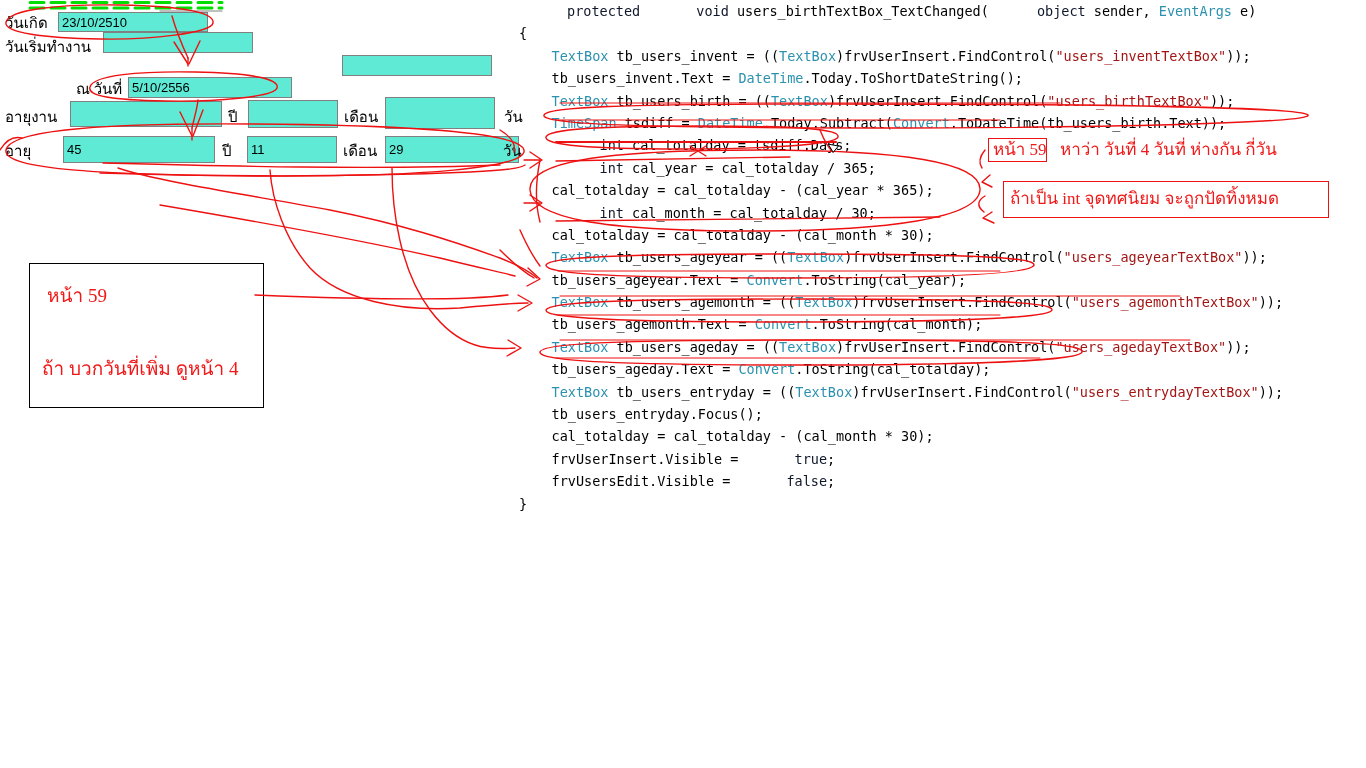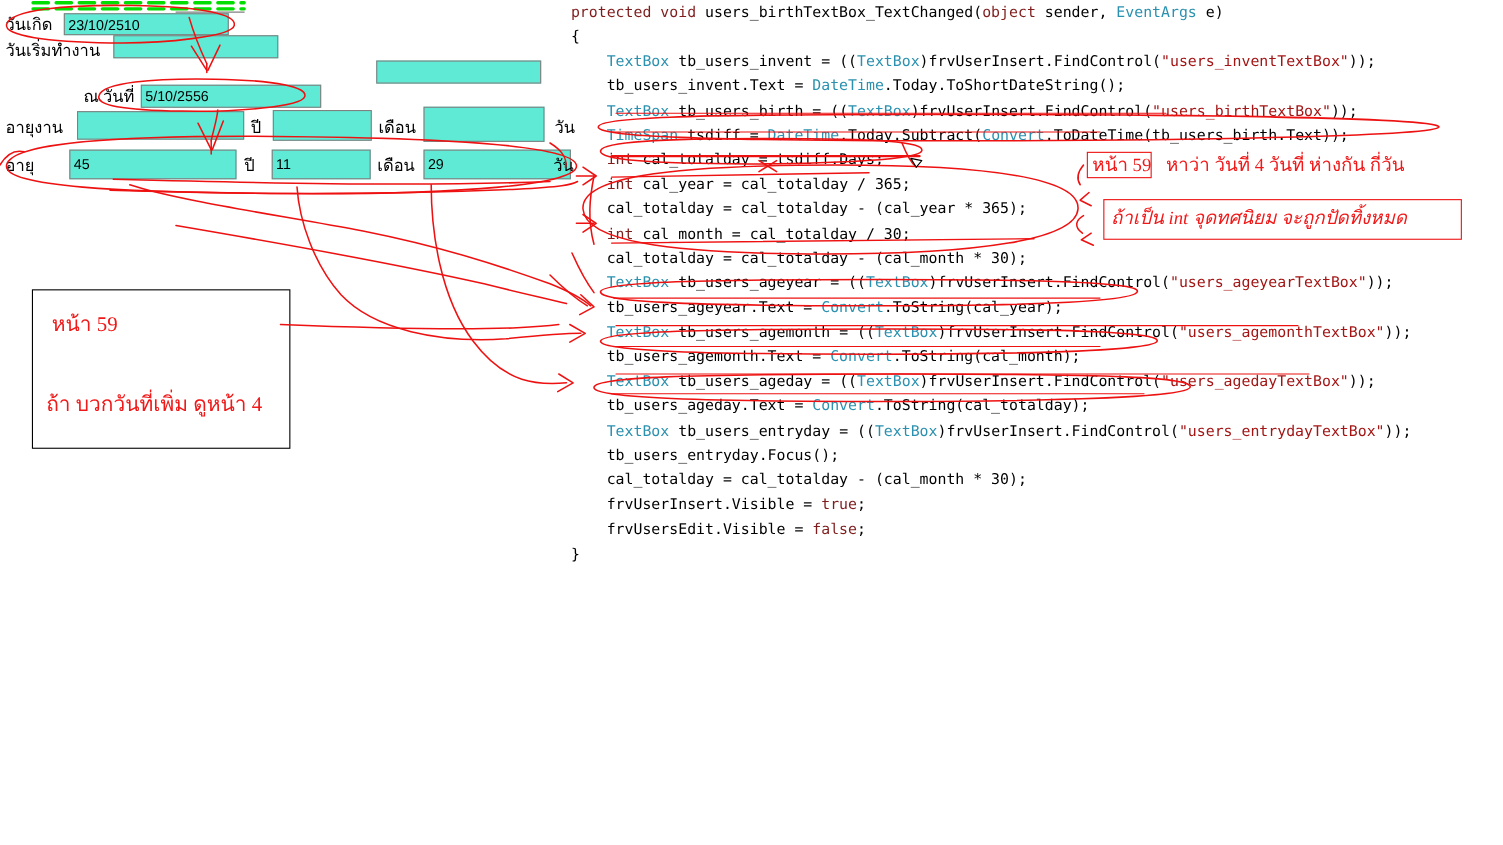--- a/index.html
+++ b/index.html
@@ -59,21 +59,21 @@
   
   #code-panel {
     position:absolute; left:519px; top:0; width:847px; height:500px;
     font-family:"DejaVu Sans Mono", monospace;
     font-size:13.5px;
     line-height:22.4px;
     color:#000000;
     white-space:pre;
   }
   .code-line { height:22.4px; white-space:pre; }
-  .kw   { color:#7f1d1d; }
+  .kw   { color:#0f172a;margin-left:48px; }
   .typ  { color:#2b91af; }
   .str  { color:#a31515; }
   .pl   { color:#000000; }
 
   
   #ink { position:absolute; left:0; top:0; width:1366px; height:768px; pointer-events:none; }
 </style>
 </head>
 <body>
 
@@ -130,21 +130,21 @@
 <div class="note-box" style="left:29px; top:263px; width:235px; height:145px;">
   <div class="thai-red" style="left:17px; top:22px; font-size:19px;">หน้า 59</div>
   <div class="thai-red" style="left:12px; top:95px; font-size:19px;">ถ้า บวกวันที่เพิ่ม ดูหน้า 4</div>
 </div>
 
 <div class="note-red" style="left:988px; top:138px; width:59px; height:24px;"></div>
 <div class="thai-red" style="left:993px; top:141px; font-size:17px;">หน้า 59</div>
 <div class="thai-red" style="left:1060px; top:141px; font-size:17px;">หาว่า วันที่ 4 วันที่ ห่างกัน กี่วัน</div>
 
 <div class="note-red" style="left:1003px; top:181px; width:326px; height:37px;"></div>
-<div class="thai-red" style="left:1010px; top:190px; font-size:17px;font-style:italic;">ถ้าเป็น int จุดทศนิยม จะถูกปัดทิ้งหมด</div>
+<div class="thai-red" style="left:1010px; top:190px; font-size:17px;">ถ้าเป็น int จุดทศนิยม จะถูกปัดทิ้งหมด</div>
 
 <div id="code-panel"><div class="code-line"><span class="kw">protected </span><span class="kw">void </span><span class="pl">users_birthTextBox_TextChanged(</span><span class="kw">object</span><span class="pl"> sender, </span><span class="typ">EventArgs</span><span class="pl"> e)</span></div><div class="code-line"><span class="pl">{</span></div><div class="code-line"><span class="pl">    </span><span class="typ">TextBox</span><span class="pl"> tb_users_invent = ((</span><span class="typ">TextBox</span><span class="pl">)frvUserInsert.FindControl(</span><span class="str">"users_inventTextBox"</span><span class="pl">));</span></div><div class="code-line"><span class="pl">    tb_users_invent.Text = </span><span class="typ">DateTime</span><span class="pl">.Today.ToShortDateString();</span></div><div class="code-line"><span class="pl">    </span><span class="typ">TextBox</span><span class="pl"> tb_users_birth = ((</span><span class="typ">TextBox</span><span class="pl">)frvUserInsert.FindControl(</span><span class="str">"users_birthTextBox"</span><span class="pl">));</span></div><div class="code-line"><span class="pl">    </span><span class="typ">TimeSpan</span><span class="pl"> tsdiff = </span><span class="typ">DateTime</span><span class="pl">.Today.Subtract(</span><span class="typ">Convert</span><span class="pl">.ToDateTime(tb_users_birth.Text));</span></div><div class="code-line"><span class="pl">    </span><span class="kw">int</span><span class="pl"> cal_totalday = tsdiff.Days;</span></div><div class="code-line"><span class="pl">    </span><span class="kw">int</span><span class="pl"> cal_year = cal_totalday / 365;</span></div><div class="code-line"><span class="pl">    cal_totalday = cal_totalday - (cal_year * 365);</span></div><div class="code-line"><span class="pl">    </span><span class="kw">int</span><span class="pl"> cal_month = cal_totalday / 30;</span></div><div class="code-line"><span class="pl">    cal_totalday = cal_totalday - (cal_month * 30);</span></div><div class="code-line"><span class="pl">    </span><span class="typ">TextBox</span><span class="pl"> tb_users_ageyear = ((</span><span class="typ">TextBox</span><span class="pl">)frvUserInsert.FindControl(</span><span class="str">"users_ageyearTextBox"</span><span class="pl">));</span></div><div class="code-line"><span class="pl">    tb_users_ageyear.Text = </span><span class="typ">Convert</span><span class="pl">.ToString(cal_year);</span></div><div class="code-line"><span class="pl">    </span><span class="typ">TextBox</span><span class="pl"> tb_users_agemonth = ((</span><span class="typ">TextBox</span><span class="pl">)frvUserInsert.FindControl(</span><span class="str">"users_agemonthTextBox"</span><span class="pl">));</span></div><div class="code-line"><span class="pl">    tb_users_agemonth.Text = </span><span class="typ">Convert</span><span class="pl">.ToString(cal_month);</span></div><div class="code-line"><span class="pl">    </span><span class="typ">TextBox</span><span class="pl"> tb_users_ageday = ((</span><span class="typ">TextBox</span><span class="pl">)frvUserInsert.FindControl(</span><span class="str">"users_agedayTextBox"</span><span class="pl">));</span></div><div class="code-line"><span class="pl">    tb_users_ageday.Text = </span><span class="typ">Convert</span><span class="pl">.ToString(cal_totalday);</span></div><div class="code-line"><span class="pl">    </span><span class="typ">TextBox</span><span class="pl"> tb_users_entryday = ((</span><span class="typ">TextBox</span><span class="pl">)frvUserInsert.FindControl(</span><span class="str">"users_entrydayTextBox"</span><span class="pl">));</span></div><div class="code-line"><span class="pl">    tb_users_entryday.Focus();</span></div><div class="code-line"><span class="pl">    cal_totalday = cal_totalday - (cal_month * 30);</span></div><div class="code-line"><span class="pl">    frvUserInsert.Visible = </span><span class="kw">true</span><span class="pl">;</span></div><div class="code-line"><span class="pl">    frvUsersEdit.Visible = </span><span class="kw">false</span><span class="pl">;</span></div><div class="code-line"><span class="pl">}</span></div></div>
 
 <svg id="ink" viewBox="0 0 1366 768">
   <g fill="none" stroke="#ee1111" stroke-width="1.4" stroke-linecap="round" stroke-linejoin="round">
 
     <g stroke="#00dd00" stroke-width="3" stroke-dasharray="14 7">
       <line x1="30" y1="2.5" x2="222" y2="2.5"></line>
       <line x1="30" y1="8" x2="222" y2="8"></line>
     </g>

